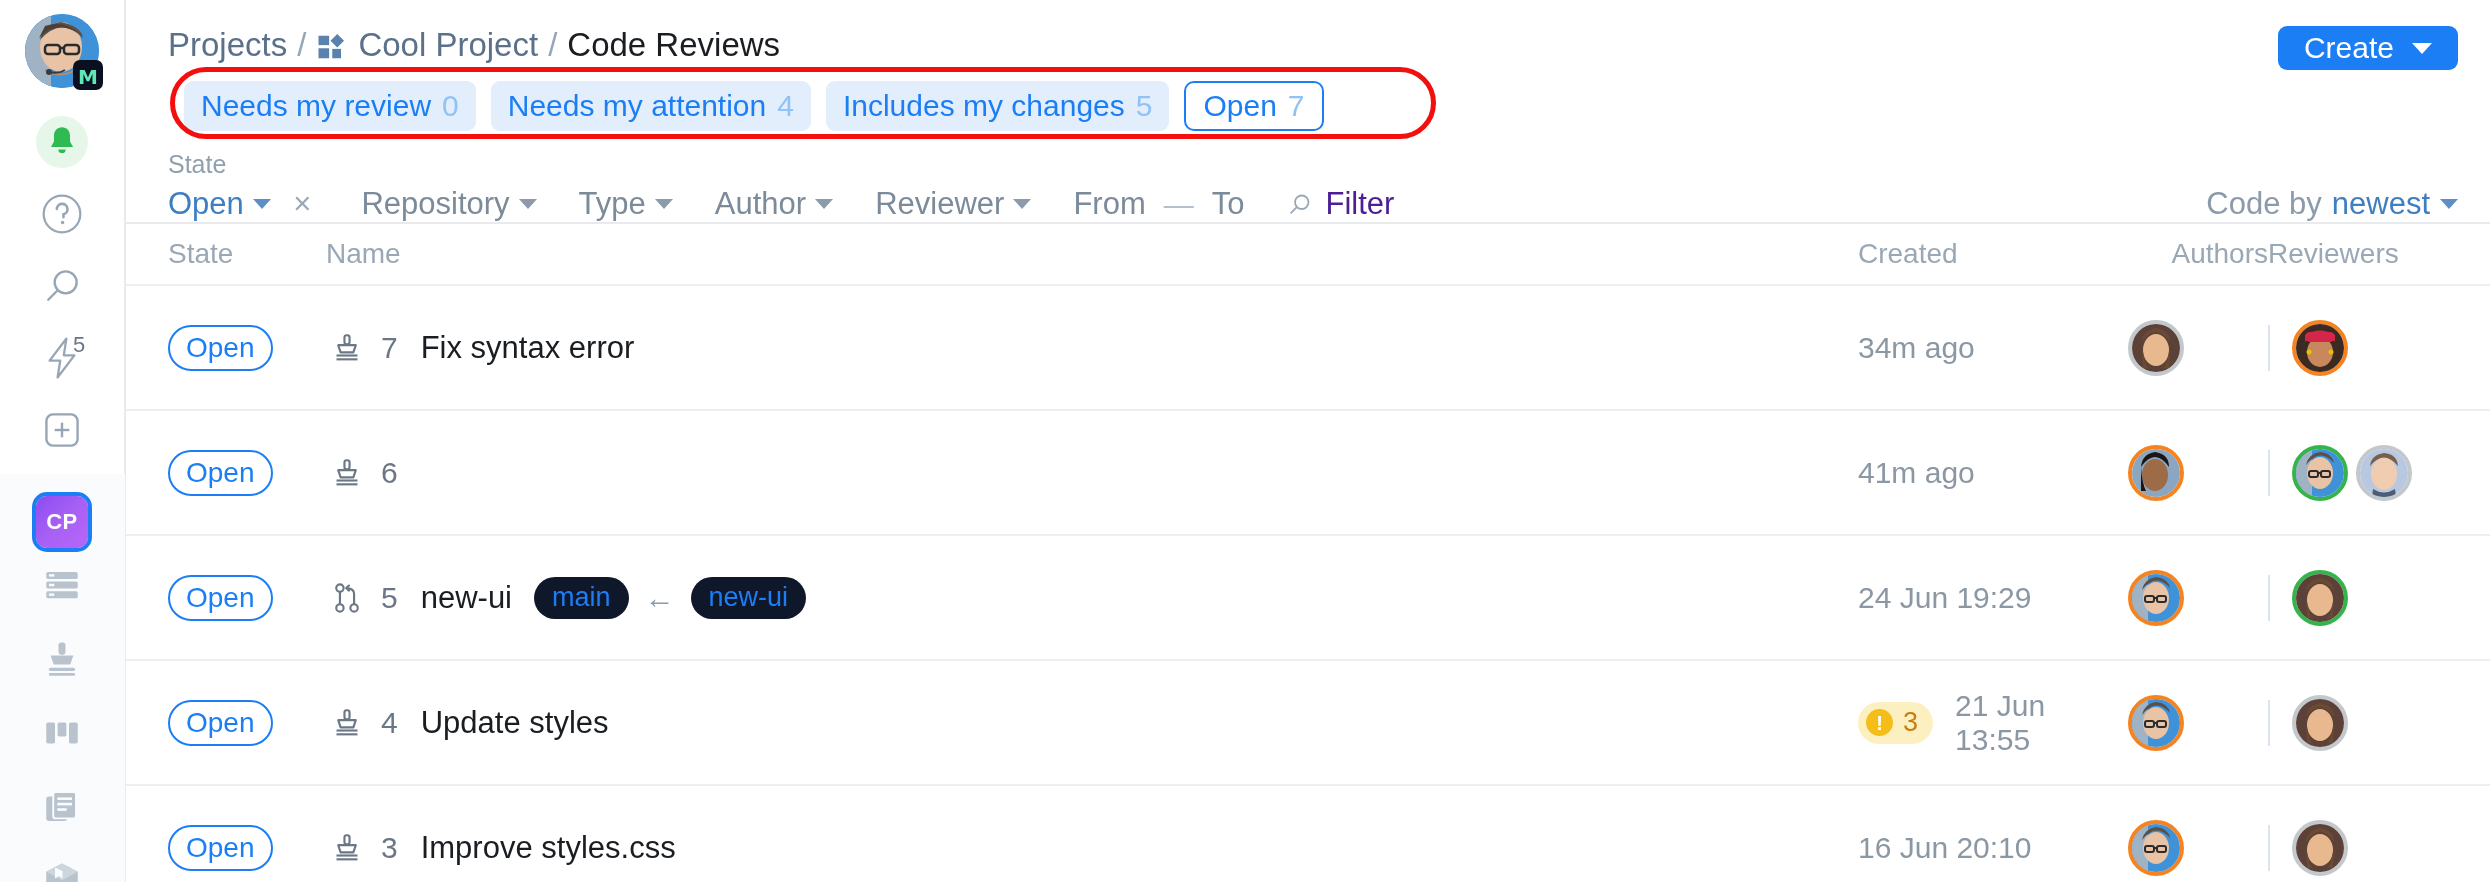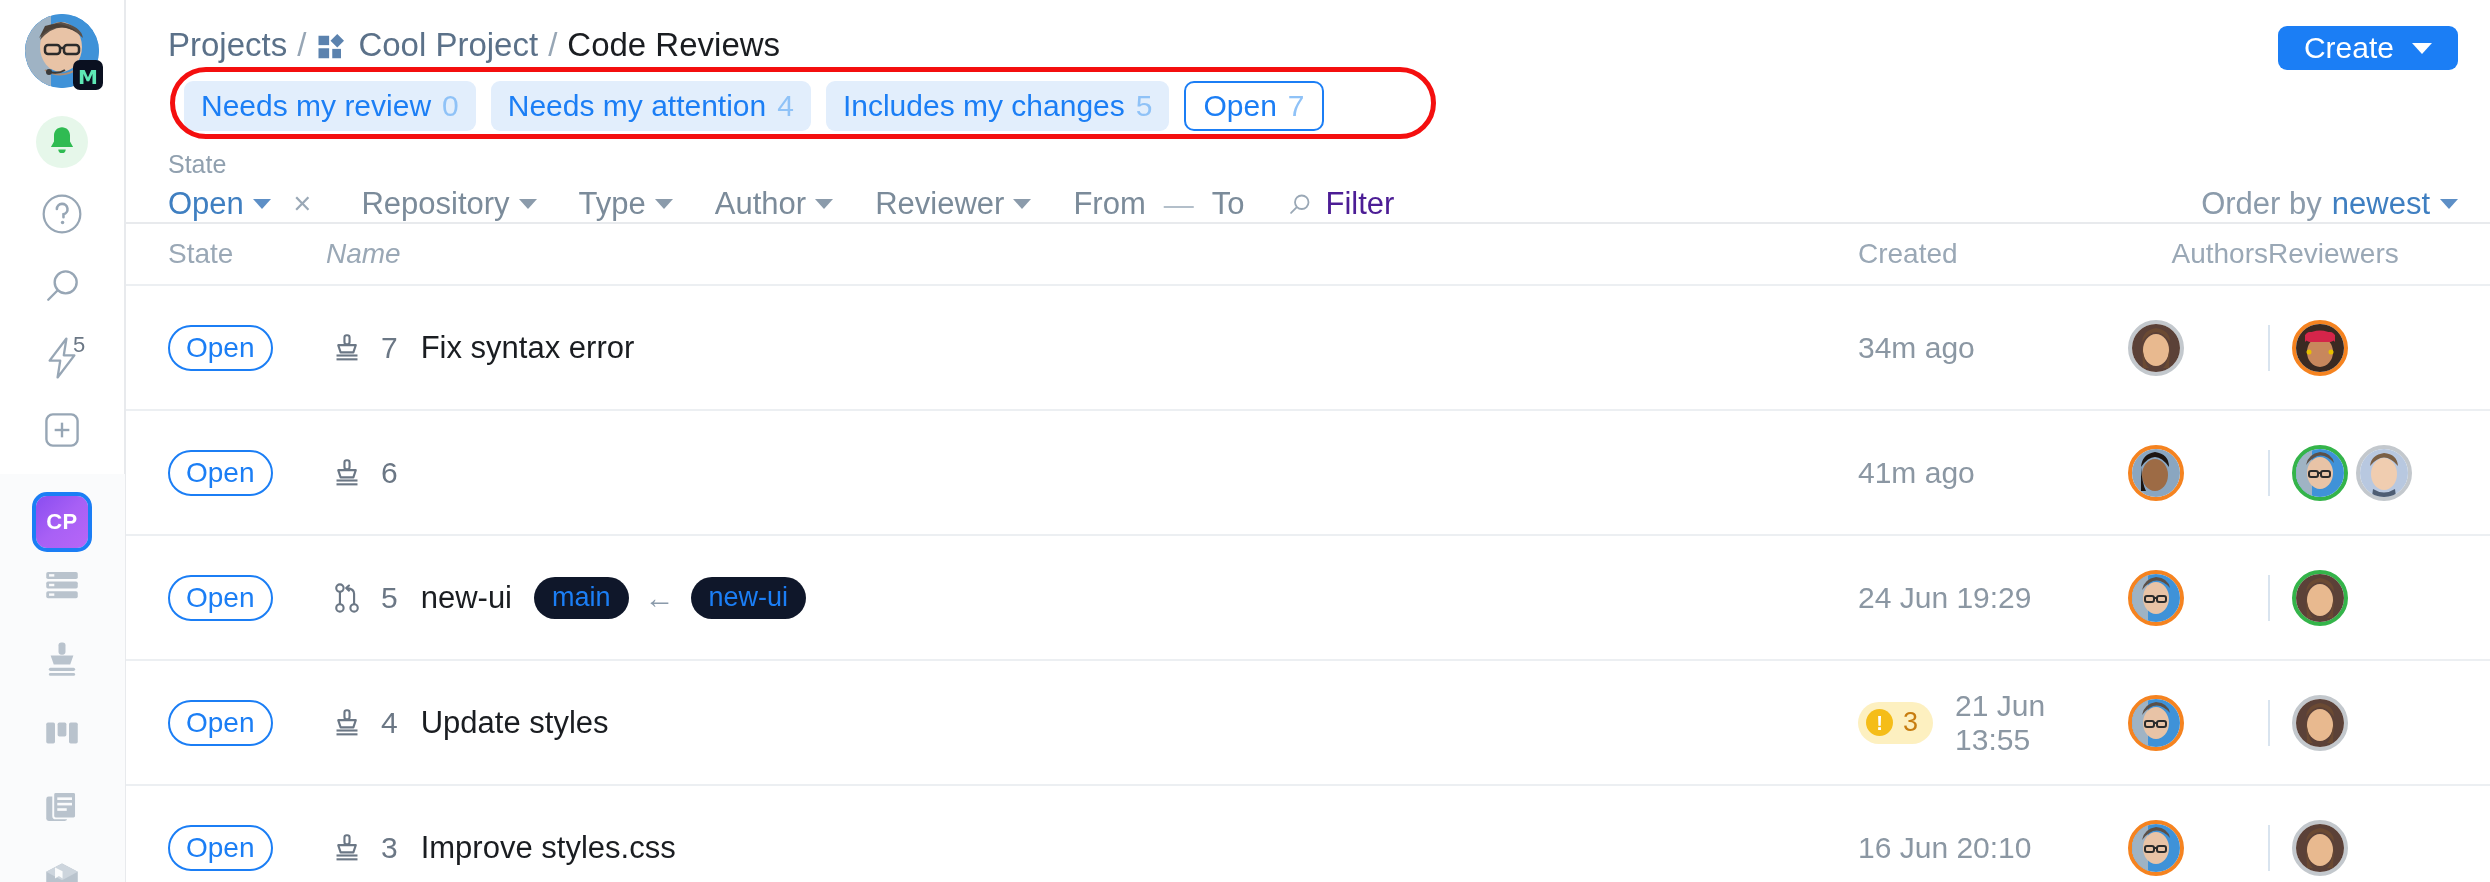--- a/index.html
+++ b/index.html
@@ -169,21 +169,21 @@
   
   .table { width: 100%; }
   .thead {
     display: flex; align-items: center;
     height: 62px;
     border-top: 2px solid #e8eaed;
     padding-left: 42px; padding-right: 32px;
     font-size: 28px; color: #9aa8b6;
   }
   .th-state { width: 158px; }
-  .th-name  { flex: 1; font-style: italic; }
+  .th-name  { flex: 1; }
   .th-created { width: 270px; }
   .th-authors { width: 140px; text-align: right;}
   .th-reviewers { width: 190px; text-align: left;}
 
   .trow {
     display: flex; align-items: center;
     height: 125px;
     border-top: 2px solid #eceff2;
     padding-left: 42px; padding-right: 32px;
     cursor: pointer;
@@ -459,21 +459,21 @@
       <span class="fgap"></span>
       <span class="filter-search">
         <svg width="27" height="27" viewBox="0 0 24 24">
           <circle cx="14" cy="10" r="6" fill="none" stroke="#9aa8b6" stroke-width="1.6"></circle>
           <line x1="9.4" y1="14.6" x2="4.5" y2="19.5" stroke="#9aa8b6" stroke-width="1.6" stroke-linecap="round"></line>
         </svg>
         <span>Filter</span>
       </span>
 
       <span class="orderby">
-        <span>Order by</span>
+        <span>Code by</span>
         <span class="val">newest</span>
         <span class="caret-gray caret-blue"></span>
       </span>
     </div>
 
     <div class="table">
       <div class="thead">
         <div class="th-state">State</div>
         <div class="th-name">Name</div>
         <div class="th-created">Created</div>

